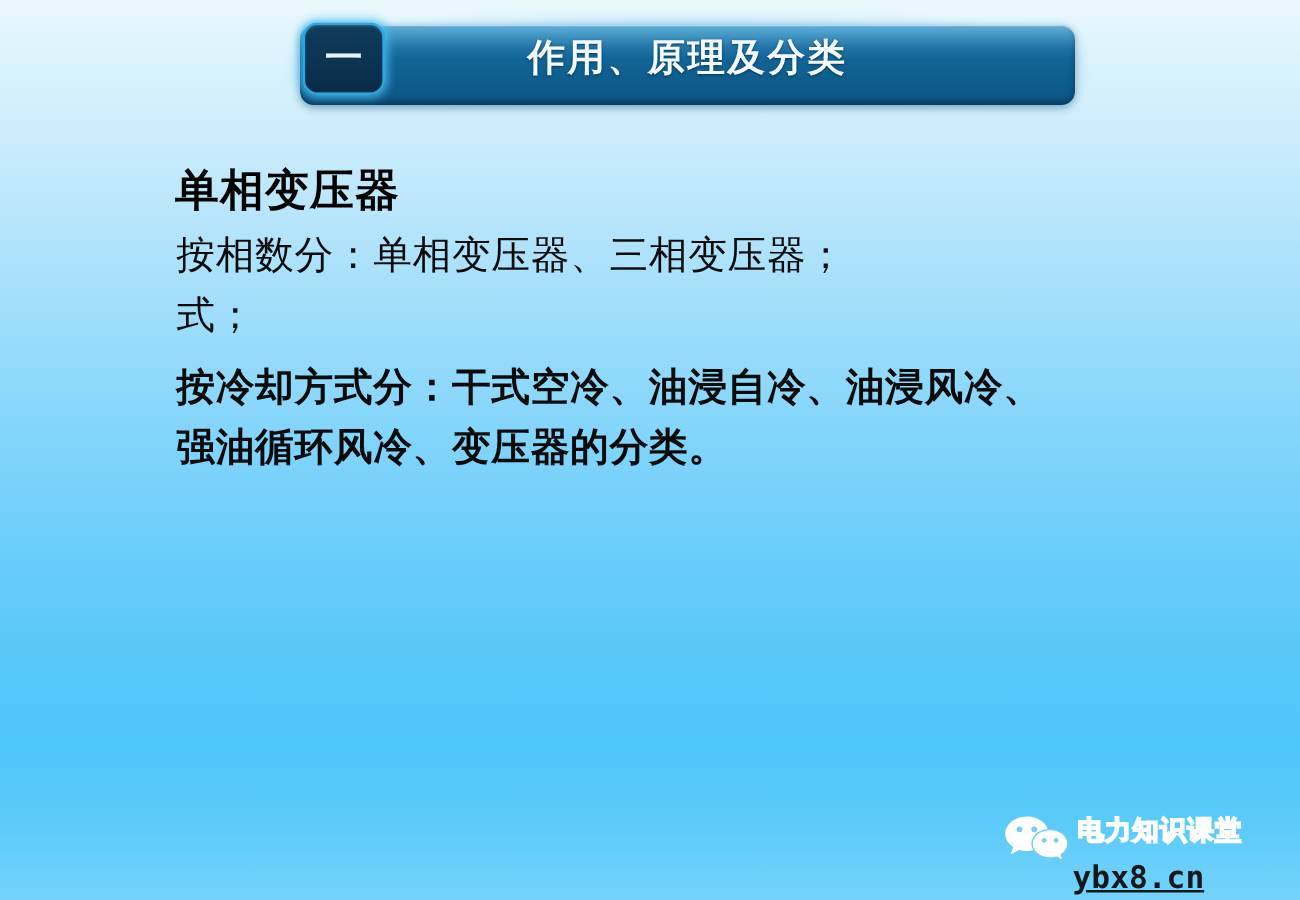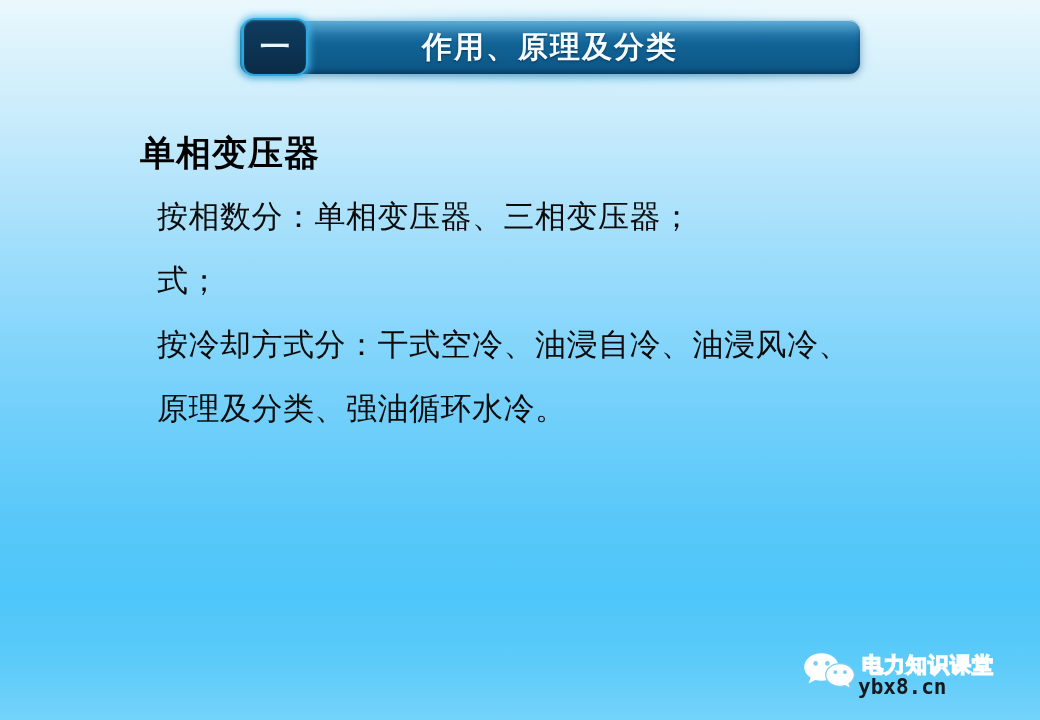--- a/index.html
+++ b/index.html
@@ -51,21 +51,21 @@
         rgba(120, 205, 245, 0.85) 0%,
         rgba(150, 215, 248, 0.45) 55%,
         rgba(190, 232, 250, 0.0) 80%);
     filter: blur(3px);
   }
   #banner-bar {
     position: absolute;
     left: 8px;
     top: 8px;
     width: 620px;
-    height: 54px;
+    height: 64px;
     border-radius: 11px;
     background: linear-gradient(to bottom,
         #2f93c4 0%,
         #1d7fb4 10%,
         #14699f 26%,
         #116394 48%,
         #0e5d8d 70%,
         #0d5888 88%,
         #0b4f7c 100%);
     box-shadow: inset 0 1px 0 rgba(185, 228, 248, 0.85),
@@ -142,26 +142,27 @@
     color: #000000;
     line-height: 46px;
     margin: 0 0 4px 0;
     letter-spacing: 1px;
   }
   .body-line {
     font-family: "Liberation Serif", "DejaVu Serif", serif;
     font-size: 31px;
     color: #0b0b0b;
     line-height: 47px;
-    margin: 17px;
+    margin: 1px;
     letter-spacing: 0.5px;
     white-space: pre-wrap;
   }
   .para-gap {
     margin-top: 11px;
+    font-weight: bold;
   }
 
   
   #watermark {
     position: absolute;
     left: 802px;
     top: 648px;
     width: 232px;
     height: 60px;
   }
@@ -180,26 +181,27 @@
     font-weight: bold;
     letter-spacing: 1px;
     line-height: 34px;
     color: transparent;
     -webkit-text-stroke: 1.4px #ffffff;
     text-stroke: 1.4px #ffffff;
   }
   #wm-url {
     position: absolute;
     left: 56px;
-    top: 27px;
+    top: 39px;
     font-family: "DejaVu Sans Mono", "Liberation Mono", monospace;
-    font-size: 21px;
+    font-size: 25px;
     font-weight: bold;
     color: #16181c;
     letter-spacing: 0px;
+    text-decoration: underline;
   }
 </style>
 </head>
 <body>
 
 <div id="slide">
 
   <div id="banner-wrap">
     <div id="banner-glow"></div>
     <div id="banner-bar">
@@ -217,21 +219,21 @@
     <div>
       <p class="body-line">按相数分：单相变压器、三相变压器；</p>
     </div>
 
     <div>
       <p class="body-line">式；</p>
     </div>
 
     <div class="para-gap">
       <p class="body-line">按冷却方式分：干式空冷、油浸自冷、油浸风冷、</p>
-      <p class="body-line">原理及分类、强油循环水冷。</p>
+      <p class="body-line">强油循环风冷、变压器的分类。</p>
     </div>
   </div>
 
   <div id="watermark">
     <span id="wechat-icon">
       <svg viewBox="0 0 56 42" width="56" height="42" aria-hidden="true">
         <path d="M19.5 3.2 C9.9 3.2 2.2 9.4 2.2 17.0 C2.2 21.3 4.7 25.1 8.6 27.6 L6.6 33.4 L13.3 30.0 C15.2 30.5 17.3 30.8 19.5 30.8 C29.1 30.8 36.8 24.6 36.8 17.0 C36.8 9.4 29.1 3.2 19.5 3.2 Z" fill="#ffffff"></path>
         <circle cx="13.6" cy="13.4" r="2.3" fill="#79cdf4"></circle>
         <circle cx="25.4" cy="13.4" r="2.3" fill="#79cdf4"></circle>
         <path d="M38.0 13.6 C30.1 13.6 23.7 18.7 23.7 25.0 C23.7 31.3 30.1 36.4 38.0 36.4 C39.8 36.4 41.5 36.1 43.1 35.7 L48.6 38.5 L47.0 33.7 C50.2 31.6 52.3 28.5 52.3 25.0 C52.3 18.7 45.9 13.6 38.0 13.6 Z" fill="#ffffff" stroke="#79cdf4" stroke-width="1.2"></path>

